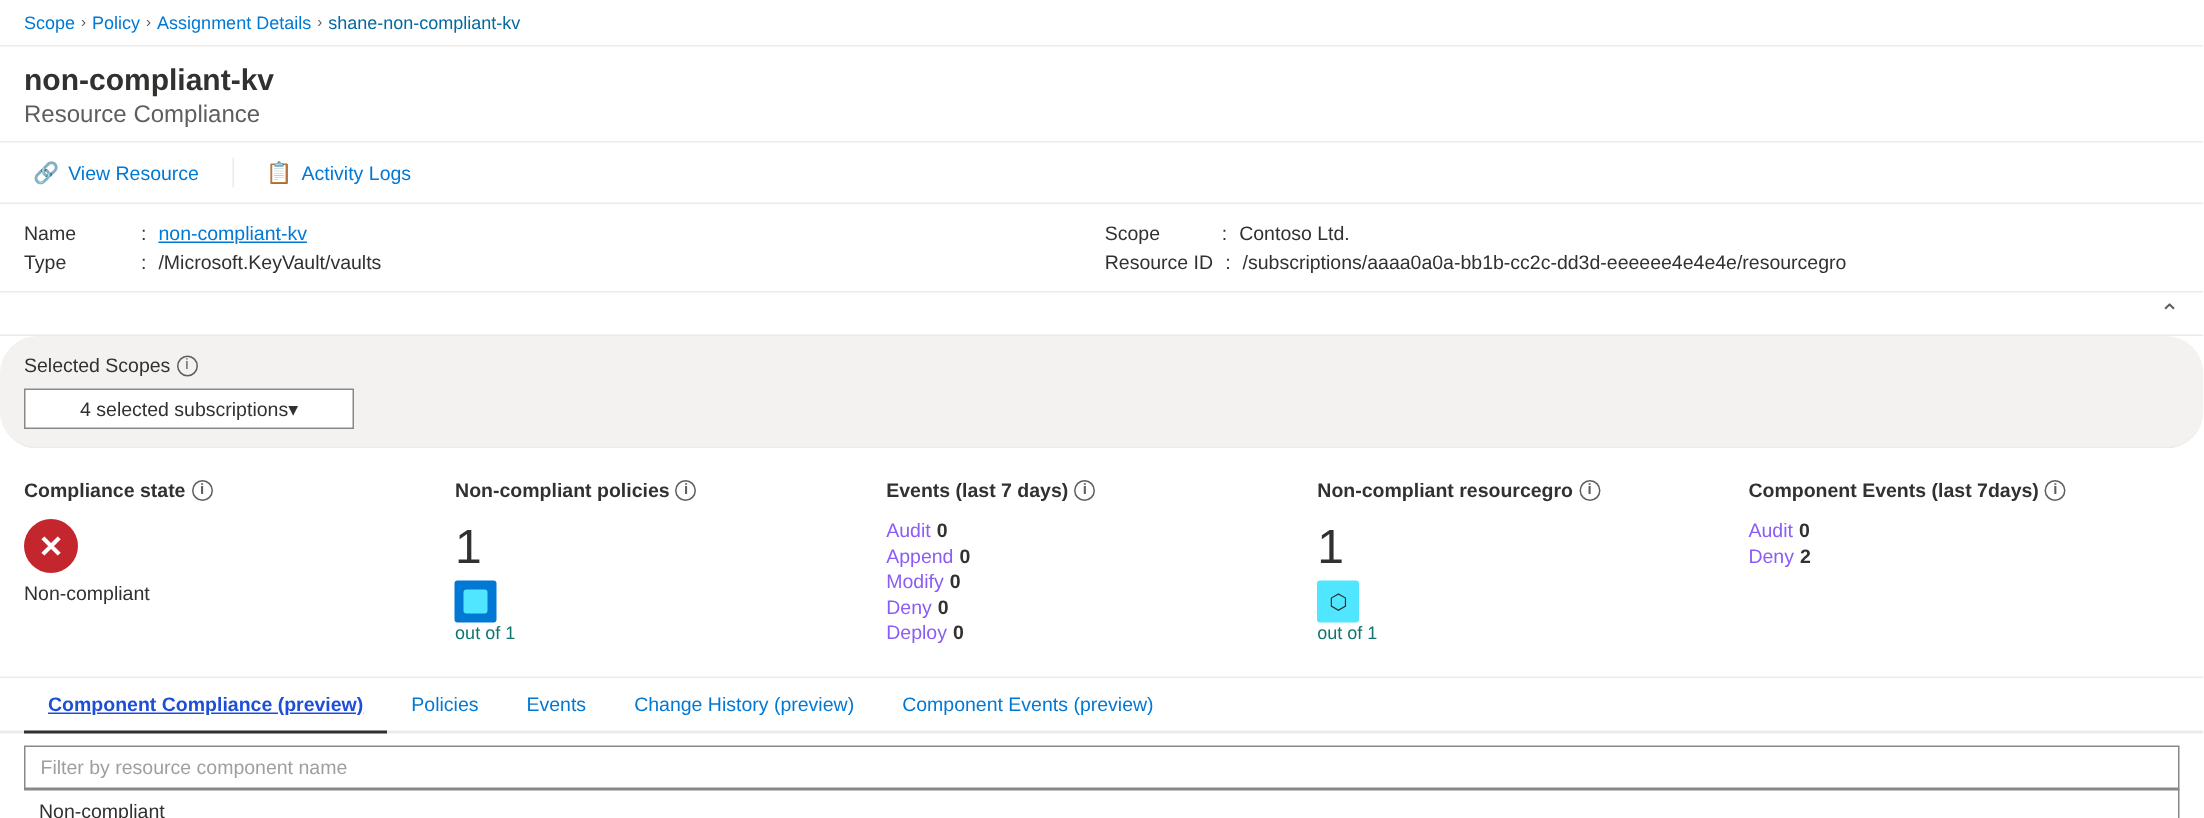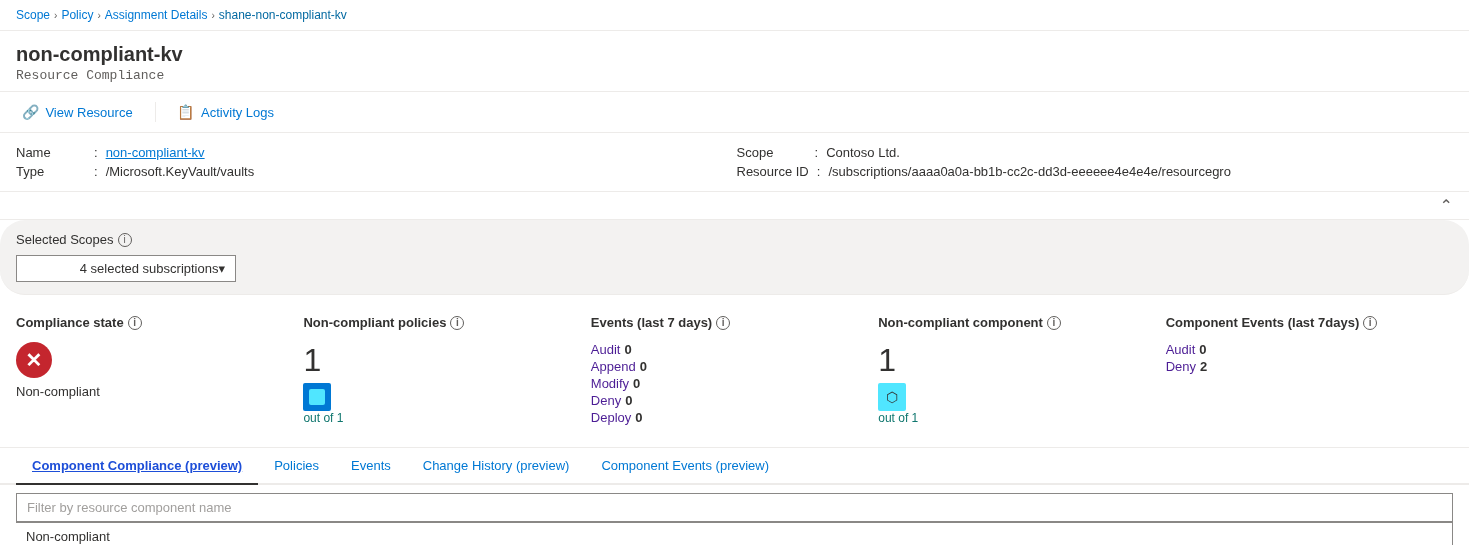--- a/index.html
+++ b/index.html
@@ -9,21 +9,21 @@
       display: flex; align-items: center; gap: 4px;
       padding: 8px 16px; font-size: 12px; border-bottom: 1px solid #edebe9;
       background: #fff;
     }
     .breadcrumb a { color: #0078d4; text-decoration: none; }
     .breadcrumb-sep { color: #605e5c; font-size: 10px; }
     .breadcrumb-current { color: #0369a1; }
 
     .page-header { padding: 12px 16px 8px; border-bottom: 1px solid #edebe9; }
     .page-title { font-size: 20px; font-weight: 600; color: #323130; }
-    .page-subtitle { font-size: 13px; color: #605e5c; margin-top: 2px; font-family: Liberation Mono, monospace; }
+    .page-subtitle { font-size: 16px; color: #605e5c; margin-top: 2px; }
 
     .toolbar { display: flex; align-items: center; gap: 16px; padding: 8px 16px; border-bottom: 1px solid #edebe9; }
     .toolbar-btn {
       display: flex; align-items: center; gap: 6px;
       background: none; border: none; cursor: pointer;
       color: #0078d4; font-size: 13px; padding: 4px 6px;
     }
     .toolbar-divider { width: 1px; height: 20px; background: #edebe9; }
 
     .info-grid {
@@ -37,42 +37,42 @@
 
     .collapse-btn {
       display: flex; justify-content: flex-end; padding: 4px 16px;
       border-bottom: 1px solid #edebe9;
     }
     .collapse-btn button { background: none; border: none; cursor: pointer; font-size: 16px; color: #605e5c; }
 
     .scope-section { background: #f3f2f1; padding: 12px 16px; border-bottom: 1px solid #edebe9; border-radius: 25px; }
     .scope-label { font-size: 13px; font-weight: 400; margin-bottom: 8px; display: flex; align-items: center; gap: 4px; }
     .scope-dropdown {
-      display: flex; align-items: center; justify-content: flex-end;
+      display: flex; align-items: center; justify-content: center;
       width: 220px; border: 1px solid #8a8886; padding: 5px 10px;
       background: #fff; cursor: pointer; font-size: 13px;
     }
 
     .metrics-section { display: flex; gap: 0; padding: 20px 16px; border-bottom: 1px solid #edebe9; }
     .metric-block { flex: 1; padding-right: 24px; }
     .metric-title { font-size: 13px; font-weight: 600; margin-bottom: 12px; display: flex; align-items: center; gap: 4px; }
     .metric-number { font-size: 32px; font-weight: 300; color: #323130; }
     .metric-sub { font-size: 12px; color: #0f766e; }
 
     .compliance-icon { width: 36px; height: 36px; border-radius: 50%; background: #c4262e; display: flex; align-items: center; justify-content: center; color: #fff; font-size: 20px; font-weight: 700; }
     .compliance-label { font-size: 13px; color: #323130; margin-top: 6px; }
 
     .policy-icon { width: 28px; height: 28px; background: #0078d4; border-radius: 2px; display: flex; align-items: center; justify-content: center; }
     .policy-icon-inner { width: 16px; height: 16px; background: #50e6ff; border-radius: 2px; }
 
     .component-icon { width: 28px; height: 28px; background: #50e6ff; border-radius: 2px; display: flex; align-items: center; justify-content: center; }
 
     .events-list { font-size: 13px; }
     .events-list .ev-row { display: flex; gap: 4px; margin-bottom: 2px; }
-    .ev-label { color: #4c1d95; }
+    .ev-label { color: #8b5cf6; }
     .ev-val { font-weight: 600; }
 
     .tabs-section { display: flex; gap: 0; border-bottom: 2px solid #edebe9; padding: 0 16px; }
     .tab {
       padding: 10px 16px; font-size: 13px; cursor: pointer; border: none;
       background: none; color: #0078d4; position: relative;
     }
     .tab.active { color: #1d4ed8; font-weight: 600; text-decoration: underline; }
     .tab.active::after { content: ''; position: absolute; bottom: -2px; left: 0; right: 0; height: 2px; background: #323130; }
 
@@ -223,21 +223,21 @@
       </div>
       <div class="ev-row">
         <span class="ev-label">Deploy</span>
         <span class="ev-val">0</span>
       </div>
     </div>
   </div>
 
   <div class="metric-block">
     <div class="metric-title">
-      <span>Non-compliant component</span>
+      <span>Non-compliant resourcegro</span>
       <span class="info-icon">i</span>
     </div>
     <div class="metric-row">
       <div class="metric-num-block">
         <span class="metric-number">1</span>
         <div class="component-icon" style="margin-top:4px; background:#50e6ff; width:28px;height:28px;border-radius:2px;">
           <span style="font-size:14px;">⬡</span>
         </div>
       </div>
     </div>

